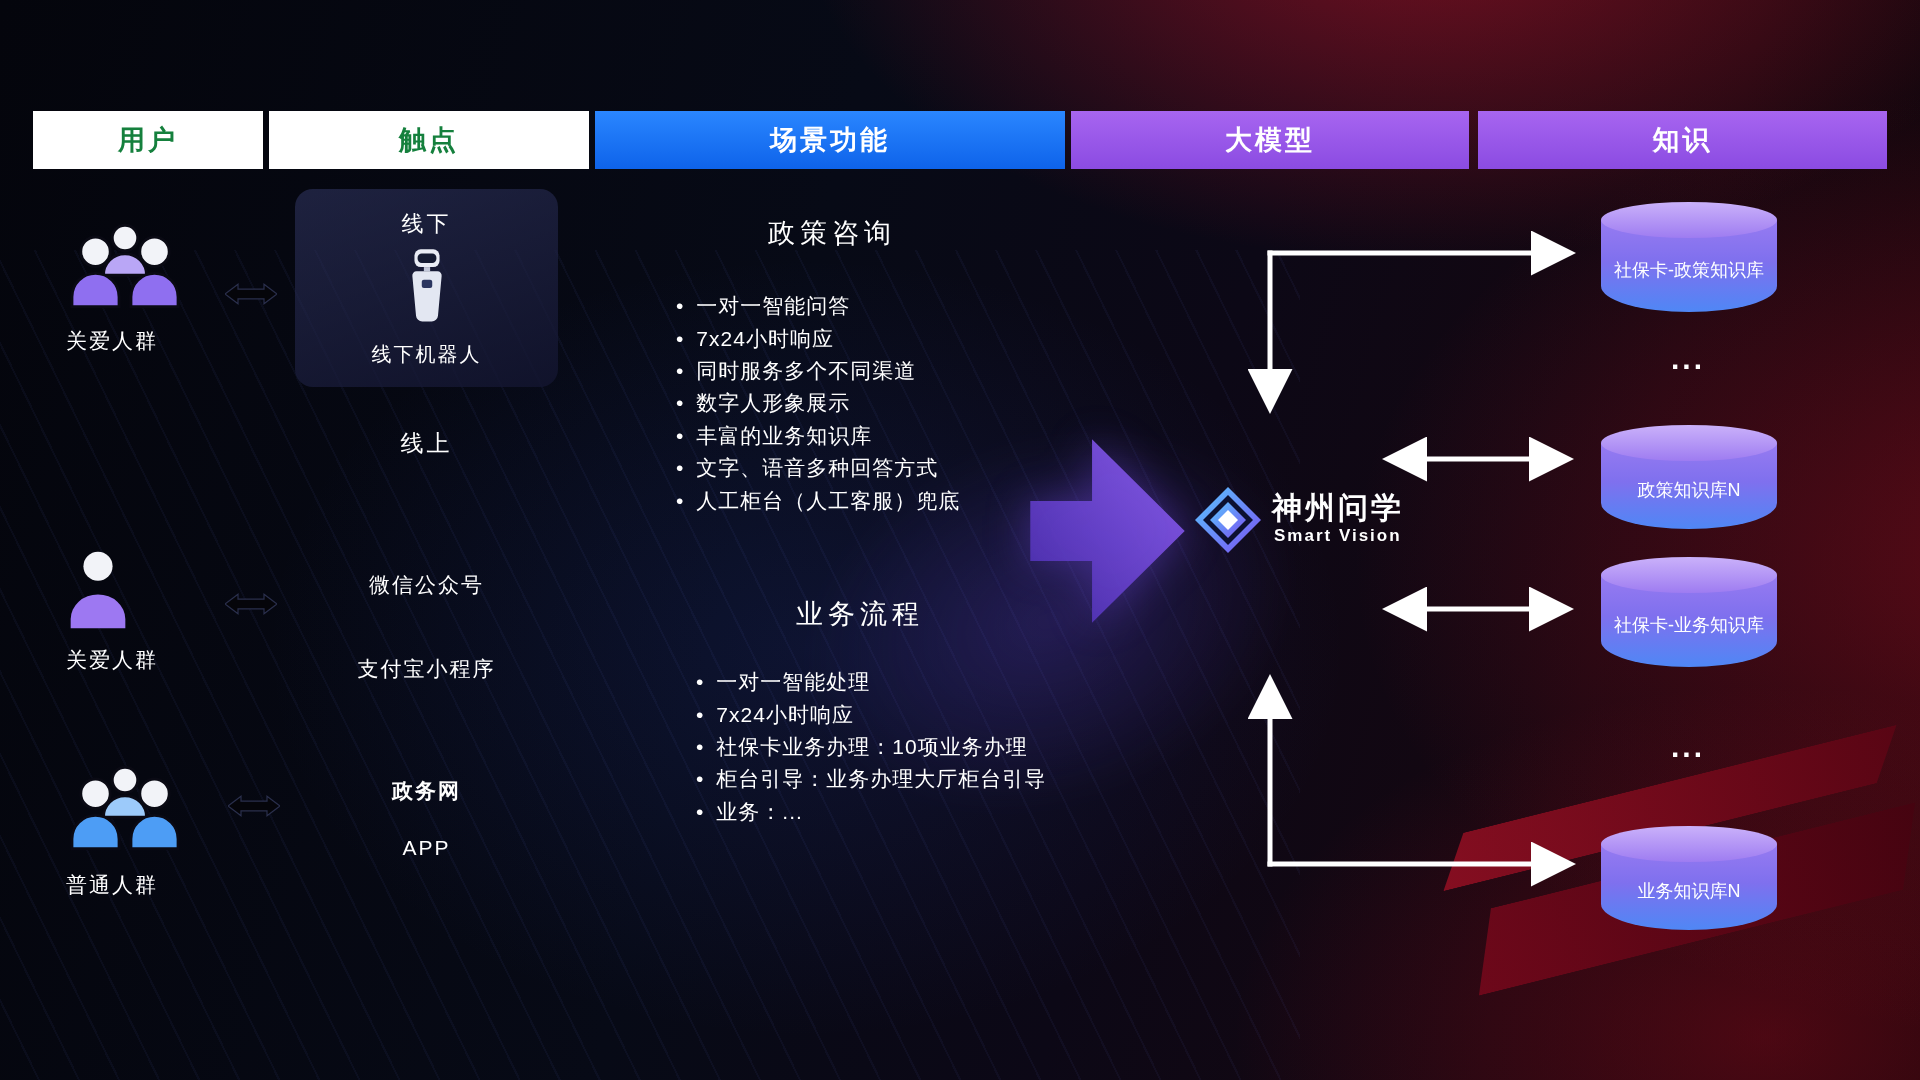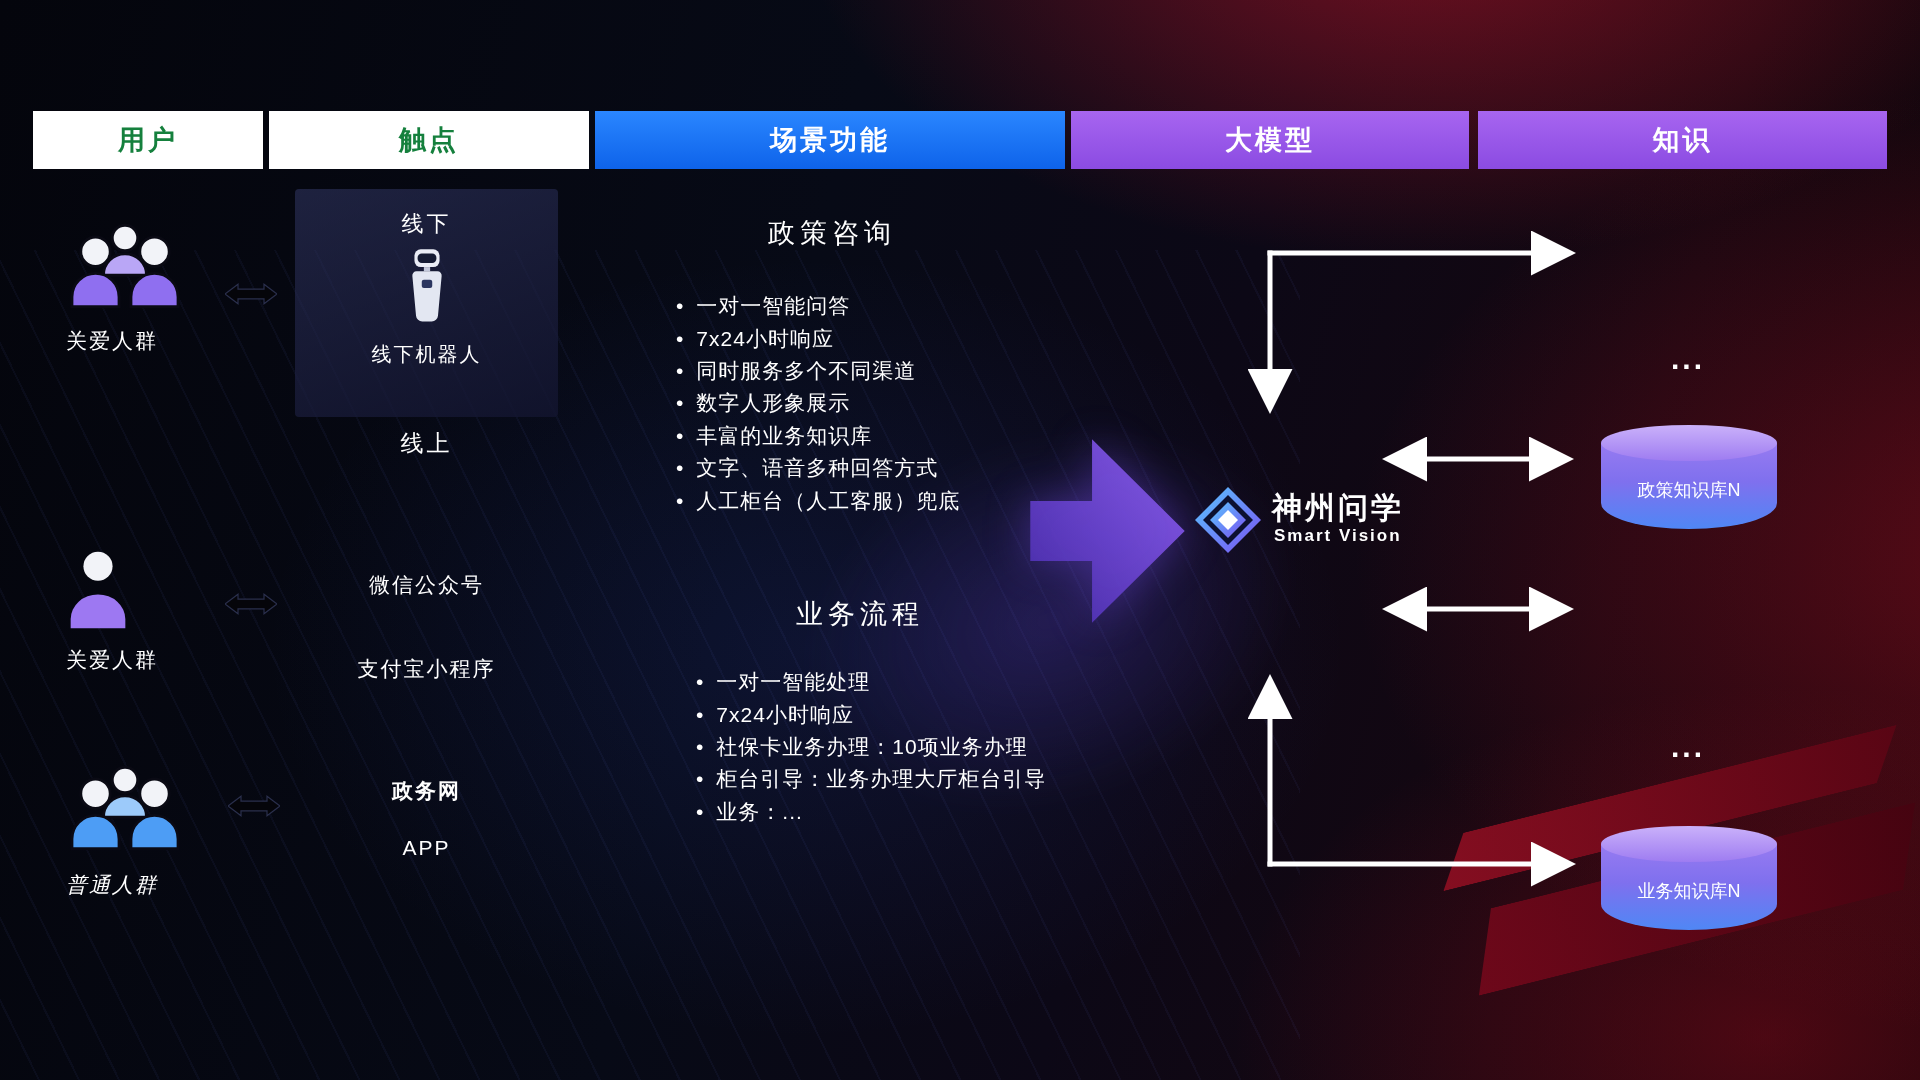--- a/index.html
+++ b/index.html
@@ -29,21 +29,21 @@
     font-size:27px; font-weight:700; letter-spacing:3px; z-index:4; }
   .hdr.white { background:#ffffff; color:#15803d; }
   .hdr.blue   { background:linear-gradient(180deg,#2a86ff,#0e63ea); color:#fff; }
   .hdr.purple { background:linear-gradient(180deg,#a765f0,#8b4be2); color:#fff; }
 
   .user-block { position:absolute; width:170px; text-align:left; z-index:3; }
   .user-label { font-size:21px; letter-spacing:2px; }
 
   .dbl-arrow { position:absolute; z-index:3; }
 
-  .touch-panel { position:absolute; left:295px; top:189px; width:263px; height:228px; border-radius:4px; z-index:3;
+  .touch-panel { position:absolute; left:295px; top:189px; width:263px; height:198px; border-radius:18px; z-index:3;
     background: linear-gradient(160deg, rgba(60,66,120,0.45), rgba(18,20,46,0.85)); }
   .tp-title { position:absolute; left:0; right:0; top:20px; text-align:center; font-size:22px; letter-spacing:3px; }
   .tp-robot { position:absolute; left:0; right:0; top:58px; display:flex; justify-content:center; }
   .tp-robot-label { position:absolute; left:0; right:0; top:152px; text-align:center; font-size:20px; letter-spacing:2px; }
 
   .touch-text { position:absolute; left:295px; width:263px; text-align:center; font-size:21px; letter-spacing:2px; z-index:3; }
   .touch-text.big { font-size:23px; letter-spacing:3px; }
 
   .sec-title { position:absolute; font-size:27px; letter-spacing:5px; text-align:center; width:320px; z-index:3; }
   .bullets { position:absolute; list-style:none; margin:0; padding:0; font-size:21px; z-index:3; }
@@ -108,21 +108,21 @@
 
   <div class="user-block" style="left:66px; top:764px;">
     <svg viewBox="0 0 120 88" width="118" height="87">
       <circle cx="60" cy="16" r="13" fill="#f2f3f8" stroke="#0a0a14" stroke-width="3"></circle>
       <path d="M38 54 a22 22 0 0 1 44 0 z" fill="#9ccafa" stroke="#0a0a14" stroke-width="3"></path>
       <circle cx="30" cy="30" r="15" fill="#f2f3f8" stroke="#0a0a14" stroke-width="3"></circle>
       <path d="M6 86 v-10 a24 24 0 0 1 48 0 v10 z" fill="#4d9df5" stroke="#0a0a14" stroke-width="3"></path>
       <circle cx="90" cy="30" r="15" fill="#f2f3f8" stroke="#0a0a14" stroke-width="3"></circle>
       <path d="M66 86 v-10 a24 24 0 0 1 48 0 v10 z" fill="#4d9df5" stroke="#0a0a14" stroke-width="3"></path>
     </svg>
-    <div class="user-label" style="margin-top:16px;font-style:italic;">普通人群</div>
+    <div class="user-label" style="margin-top:16px;">普通人群</div>
   </div>
 
   <div class="dbl-arrow" style="left:225px; top:281px;">
     <svg viewBox="0 0 64 30" width="52" height="26">
         <path d="M0 15 L16 3 v6 h32 v-6 L64 15 L48 27 v-6 H16 v6 z" fill="#05050a" stroke="#2a2f4c" stroke-width="1.5"></path>
       </svg>
   </div>
   <div class="dbl-arrow" style="left:225px; top:591px;">
     <svg viewBox="0 0 64 30" width="52" height="26">
         <path d="M0 15 L16 3 v6 h32 v-6 L64 15 L48 27 v-6 H16 v6 z" fill="#05050a" stroke="#2a2f4c" stroke-width="1.5"></path>
@@ -213,29 +213,39 @@
       </marker>
     </defs>
     <path d="M1270 253 H1566" stroke="#fff" stroke-width="5" fill="none" stroke-linecap="square" marker-end="url(#ahe)"></path>
     <path d="M1270 253 V404" stroke="#fff" stroke-width="5" fill="none" stroke-linecap="square" marker-end="url(#ahe)"></path>
     <path d="M1392 459 H1564" stroke="#fff" stroke-width="5" fill="none" marker-start="url(#ahs)" marker-end="url(#ahe)"></path>
     <path d="M1392 609 H1564" stroke="#fff" stroke-width="5" fill="none" marker-start="url(#ahs)" marker-end="url(#ahe)"></path>
     <path d="M1270 864 H1566" stroke="#fff" stroke-width="5" fill="none" stroke-linecap="square" marker-end="url(#ahe)"></path>
     <path d="M1270 864 V684" stroke="#fff" stroke-width="5" fill="none" stroke-linecap="square" marker-end="url(#ahe)"></path>
   </svg>
 
+  <div class="cyl" style="left:1601px; top:202px; height:110px;">
+    <div class="cyl-top"></div>
+    <div class="cyl-body"></div>
+    <div class="cyl-label">社保卡-政策知识库</div>
+  </div>
 
   <div class="dots" style="top:342px;">...</div>
 
   <div class="cyl" style="left:1601px; top:425px; height:104px;">
     <div class="cyl-top"></div>
     <div class="cyl-body"></div>
     <div class="cyl-label">政策知识库N</div>
   </div>
 
+  <div class="cyl" style="left:1601px; top:557px; height:110px;">
+    <div class="cyl-top"></div>
+    <div class="cyl-body"></div>
+    <div class="cyl-label">社保卡-业务知识库</div>
+  </div>
 
   <div class="dots" style="top:730px;">...</div>
 
   <div class="cyl" style="left:1601px; top:826px; height:104px;">
     <div class="cyl-top"></div>
     <div class="cyl-body"></div>
     <div class="cyl-label">业务知识库N</div>
   </div>
 
 </div>

